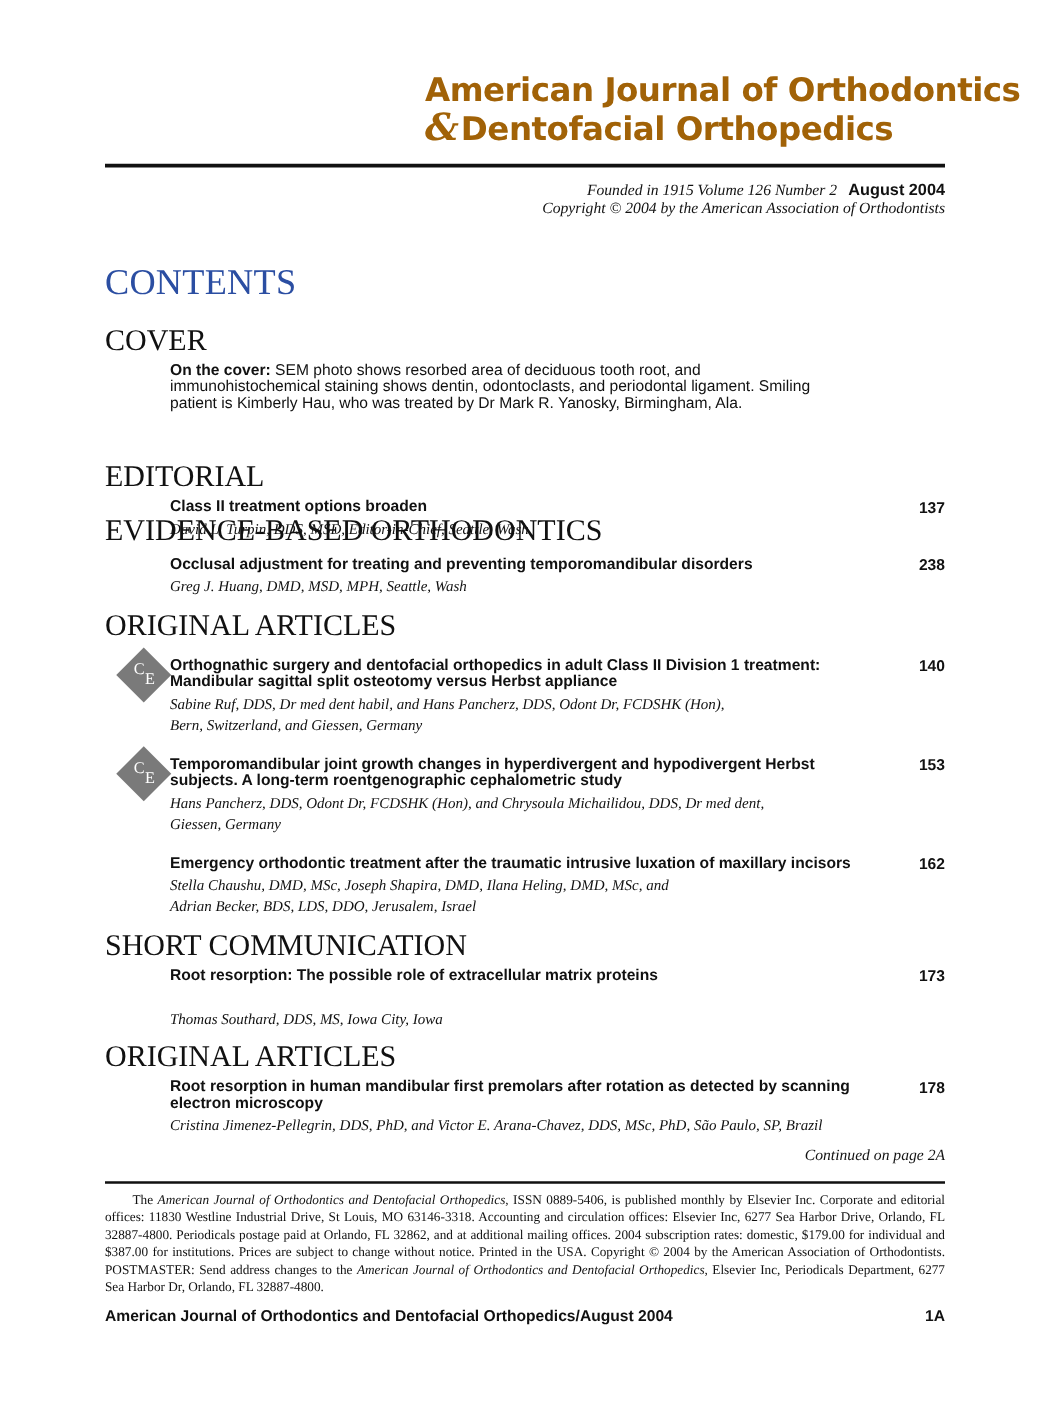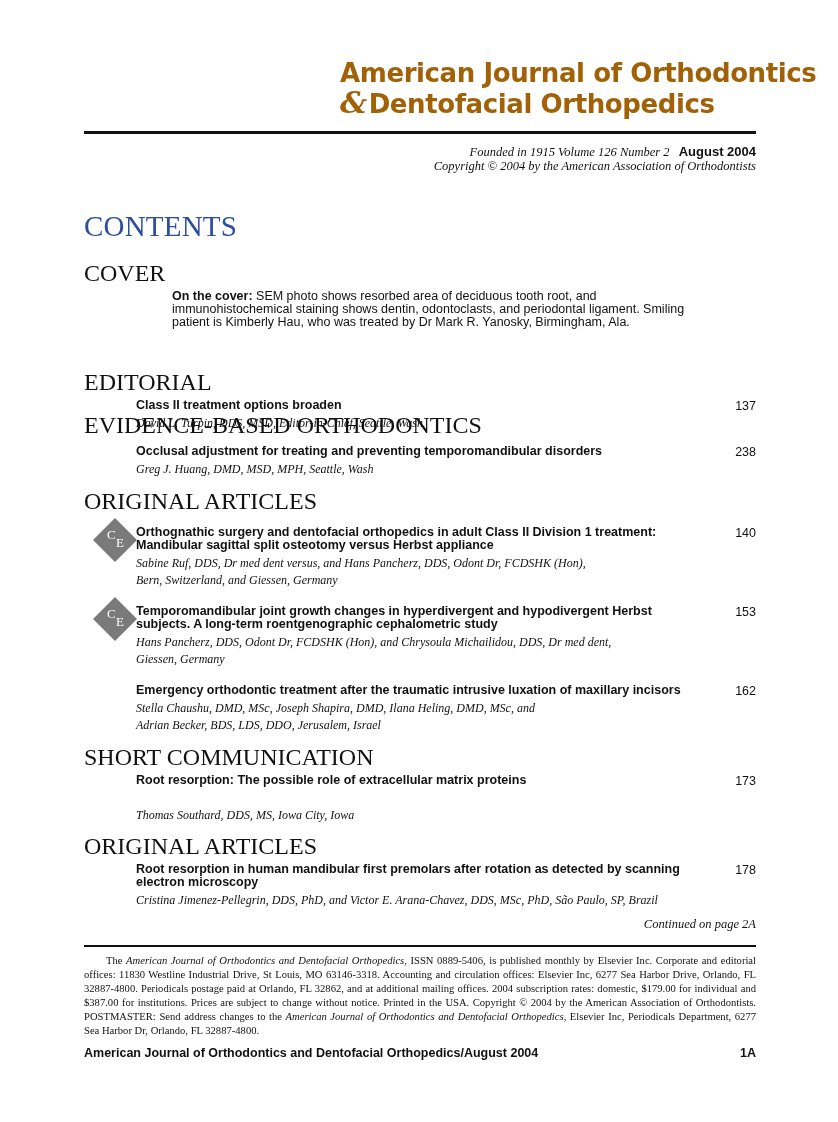--- a/index.html
+++ b/index.html
@@ -17,24 +17,24 @@
   .issue-info .it { font-style: italic; }
   .issue-info .date { font-family: "Liberation Sans", sans-serif; font-weight: bold; font-size: 13px; margin-left: 6px; }
 
   .contents-title { position: absolute; left: 84px; top: 210px; font-size: 29px; color: #2b4ea2; letter-spacing: 0.2px; }
 
   .section { position: absolute; left: 84px; width: 672px; }
   .section-head { font-size: 24px; line-height: 20px; color: #111; }
 
   .entry { position: absolute; left: 52px; width: 620px; }
   .entry-title { font-family: "Liberation Sans", sans-serif; font-weight: bold; font-size: 12.5px; line-height: 13px; width: 560px; }
-  .entry-page { position: absolute; right: 0; top: 0; font-family: "Liberation Sans", sans-serif; font-weight: normal; font-size: 12.5px; }
+  .entry-page { position: absolute; right: 0; top: 0; font-family: "Liberation Sans", sans-serif; font-weight: bold; font-size: 12.5px; }
   .entry-authors { font-style: italic; font-size: 12px; line-height: 17px; margin-top: 3px; }
 
-  .cover-text { font-family: "Liberation Sans", sans-serif; font-size: 12.5px; line-height: 13px; width: 560px; margin-left: 36px; }
+  .cover-text { font-family: "Liberation Sans", sans-serif; font-size: 12.5px; line-height: 13px; width: 560px; }
   .cover-text b { font-weight: bold; }
 
   .ce-badge { position: absolute; left: -44px; top: -9px; width: 46px; height: 46px; }
 
   .continued { position: absolute; right: 82px; top: 917px; font-style: italic; font-size: 12.5px; }
 
   .rule-bottom { position: absolute; left: 84px; top: 945px; width: 672px; height: 2px; background: #111; }
 
   .fineprint { position: absolute; left: 84px; top: 954px; width: 672px; font-size: 10.6px; line-height: 14px; text-align: justify; text-indent: 22px; }
   .fineprint i { font-style: italic; }
@@ -101,21 +101,21 @@
       <polygon points="23,1 45,23 23,45 1,23" fill="#7a7a7a"></polygon>
       <text x="15" y="22" font-family="Liberation Serif, serif" font-size="13" fill="#ffffff">C</text>
       <text x="24" y="30" font-family="Liberation Serif, serif" font-size="13" fill="#ffffff">E</text>
     </svg>
     <div class="entry-title">
       <span>Orthognathic surgery and dentofacial orthopedics in adult Class II Division 1 treatment:</span><br>
       <span>Mandibular sagittal split osteotomy versus Herbst appliance</span>
     </div>
     <div class="entry-page">140</div>
     <div class="entry-authors">
-      <span>Sabine Ruf, DDS, Dr med dent versus, and Hans Pancherz, DDS, Odont Dr, FCDSHK (Hon),</span><br>
+      <span>Sabine Ruf, DDS, Dr med dent habil, and Hans Pancherz, DDS, Odont Dr, FCDSHK (Hon),</span><br>
       <span>Bern, Switzerland, and Giessen, Germany</span>
     </div>
   </div>
 
   <div class="entry" style="top:114px;">
     <svg class="ce-badge" viewBox="0 0 46 46">
       <polygon points="23,1 45,23 23,45 1,23" fill="#7a7a7a"></polygon>
       <text x="15" y="22" font-family="Liberation Serif, serif" font-size="13" fill="#ffffff">C</text>
       <text x="24" y="30" font-family="Liberation Serif, serif" font-size="13" fill="#ffffff">E</text>
     </svg>

